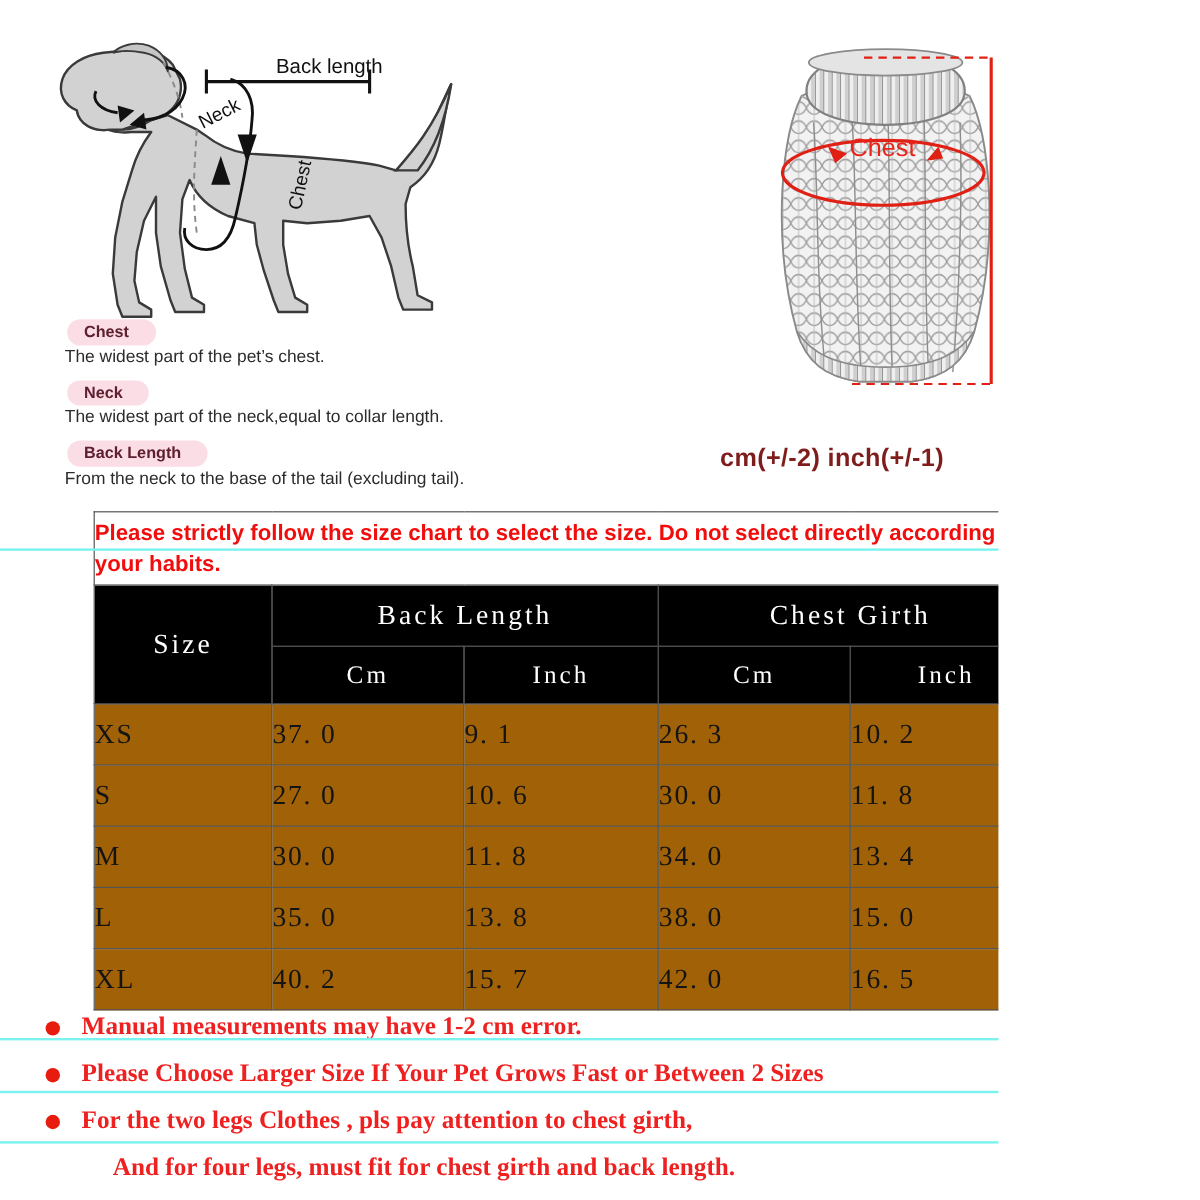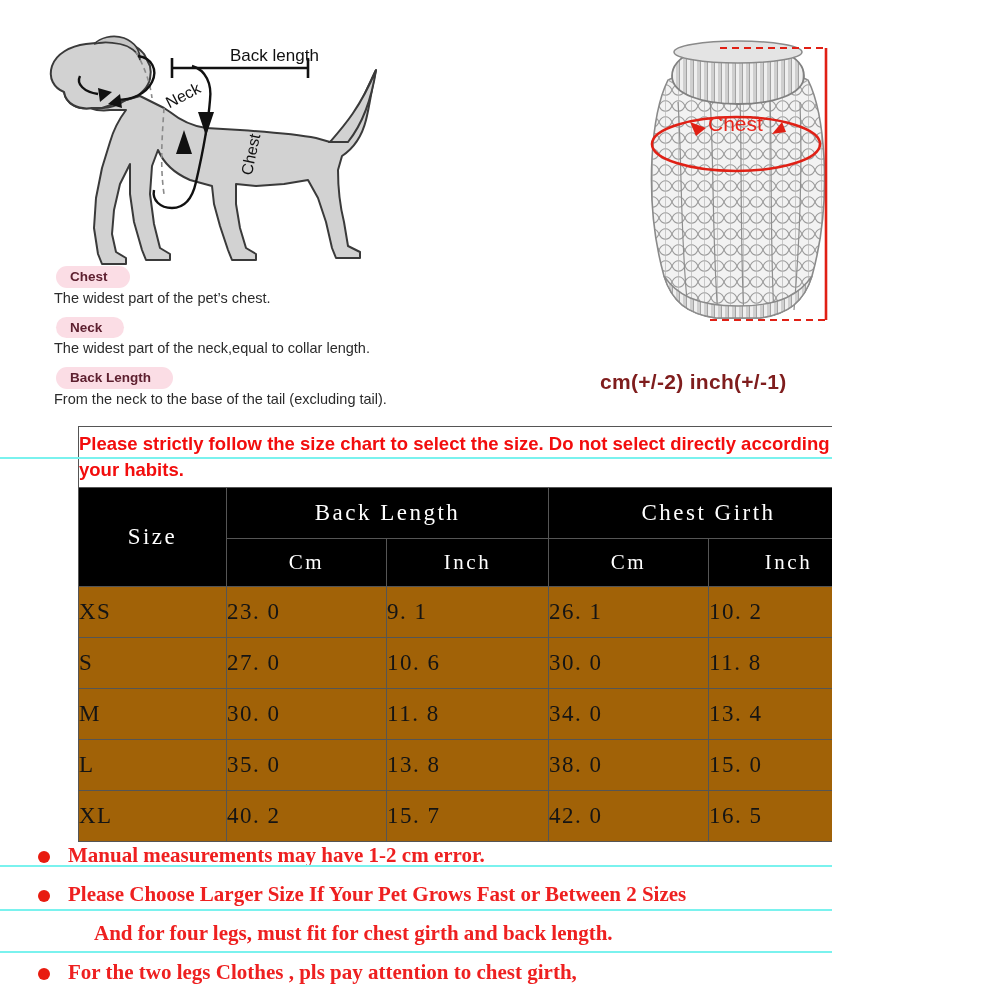--- a/index.html
+++ b/index.html
@@ -388,23 +388,23 @@
         </tr>
         <tr>
           <th class="hdr hdr-unit">Cm</th>
           <th class="hdr hdr-unit">Inch</th>
           <th class="hdr hdr-unit">Cm</th>
           <th class="hdr hdr-unit">Inch</th>
         </tr>
 
         <tr>
           <td class="cell">XS</td>
-          <td class="cell">23. 0</td>
+          <td class="cell">37. 0</td>
           <td class="cell">9. 1</td>
-          <td class="cell">26. 1</td>
+          <td class="cell">26. 3</td>
           <td class="cell">10. 2</td>
         </tr>
         <tr>
           <td class="cell">S</td>
           <td class="cell">27. 0</td>
           <td class="cell">10. 6</td>
           <td class="cell">30. 0</td>
           <td class="cell">11. 8</td>
         </tr>
         <tr>
@@ -435,25 +435,25 @@
   <div id="notes">
     <div class="note-row">
       <span class="note-bullet"></span>
       <span class="note-text">Manual measurements may have 1-2 cm error.</span>
     </div>
     <div class="note-row">
       <span class="note-bullet"></span>
       <span class="note-text">Please Choose Larger Size If Your Pet Grows Fast or Between 2 Sizes</span>
     </div>
     <div class="note-row">
-      <span class="note-text indented">And for four legs, must fit for chest girth and back length.</span>
-    </div>
-    <div class="note-row">
       <span class="note-bullet"></span>
       <span class="note-text">For the two legs Clothes , pls pay attention to chest girth,</span>
+    </div>
+    <div class="note-row">
+      <span class="note-text indented">And for four legs, must fit for chest girth and back length.</span>
     </div>
   </div>
 
   <div class="guide-h" style="top:457px;"></div>
   <div class="guide-h" style="top:865px;"></div>
   <div class="guide-h" style="top:909px;"></div>
   <div class="guide-h" style="top:951px;"></div>
   <div class="guide-v" style="top:417px; height:562px;"></div>
 
 </div>

